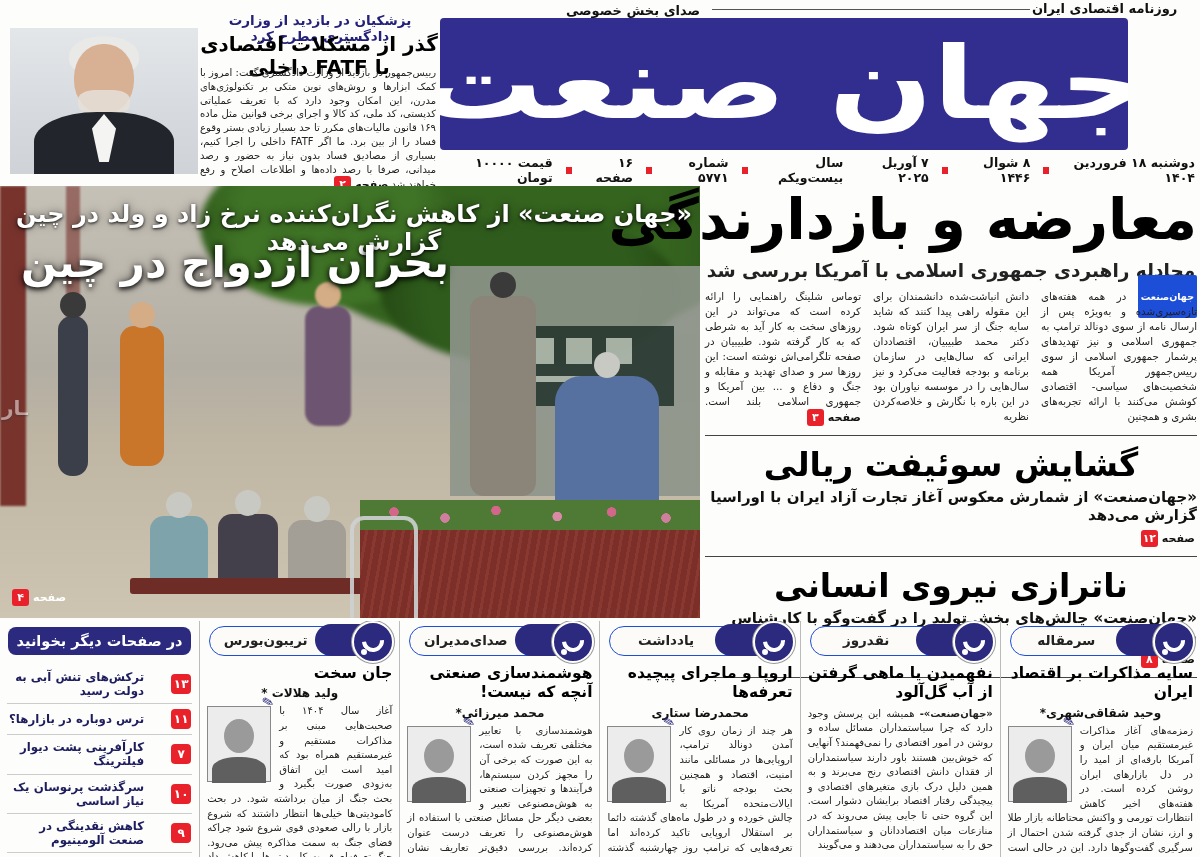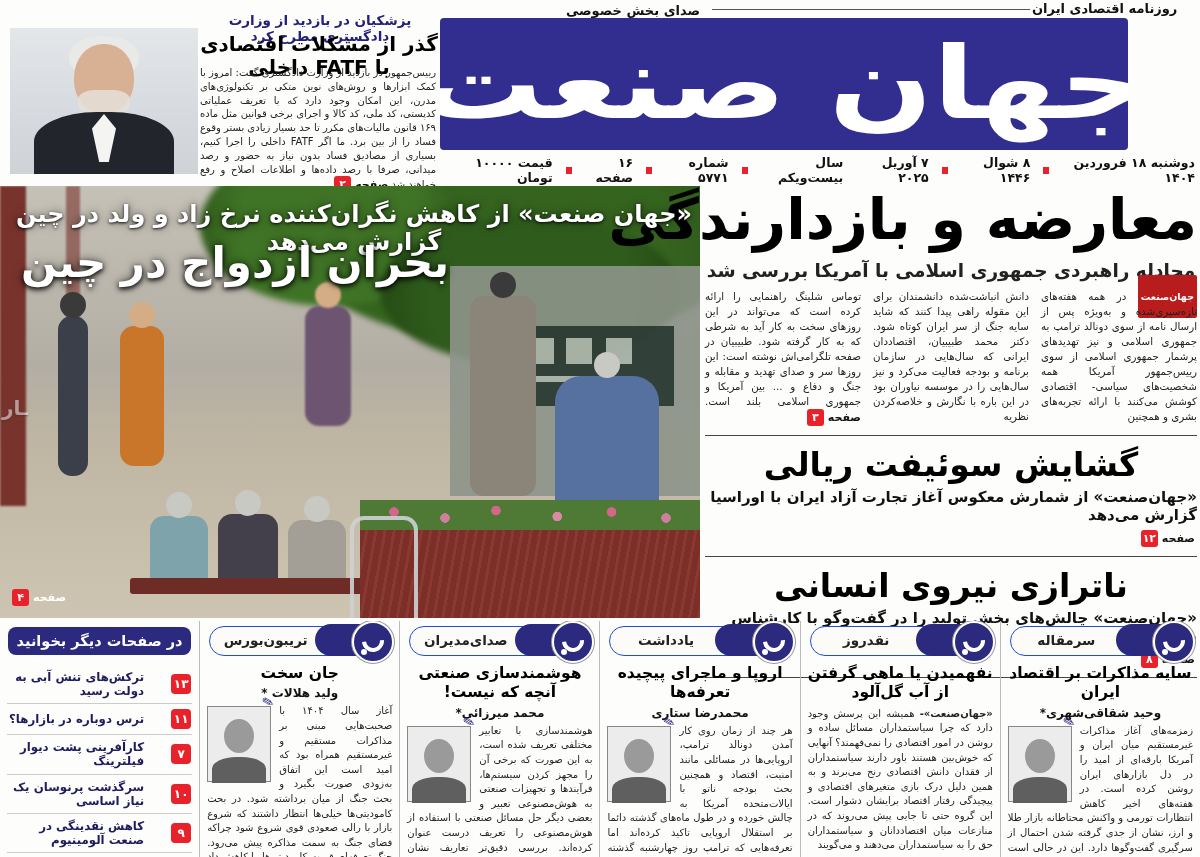--- a/index.html
+++ b/index.html
@@ -70,37 +70,37 @@
   .photo-badge{position:absolute;left:12px;bottom:12px;z-index:5;}
   .watermark{position:absolute;left:2px;top:210px;color:#fff;opacity:.5;font-weight:bold;font-size:20px;
              text-shadow:0 1px 2px #333;z-index:4;}
   
   .rightcol{position:absolute;left:705px;top:186px;width:492px;height:432px;}
   .lead-headline{font-size:57px;font-weight:900;color:#000;text-align:center;line-height:1.05;
                  margin:4px 0 0;white-space:nowrap;}
   .lead-subhead{font-size:18.5px;font-weight:bold;color:#222;text-align:center;margin:10px 0 8px;}
   .lead-body{display:flex;gap:12px;font-size:10.3px;line-height:15px;text-align:justify;color:#222;}
   .lead-body .c{flex:1;}
-  .redtag{background:#b91c1c;color:#fff;font-weight:bold;font-size:9.5px;padding:16px 3px;border-radius:2px;}
+  .redtag{background:#1d4ed8;color:#fff;font-weight:bold;font-size:9.5px;padding:16px 3px;border-radius:2px;}
   .rule{height:1px;background:#444;margin:9px 0;}
   .sub-headline{font-size:33px;font-weight:900;color:#000;text-align:center;margin:2px 0 4px;}
   .sub-sub{font-size:15px;font-weight:bold;color:#111;text-align:right;margin:2px 0 3px;}
   
   .bottom{position:absolute;left:0;top:621px;width:1200px;height:236px;display:flex;}
   .bcol{flex:1;padding:3px 7px 0;border-left:1px solid #bbb;overflow:hidden;position:relative;}
   .bcol:last-child{border-left:none;}
   .pill{position:relative;height:28px;margin:2px 2px 8px;border:1px solid #1d4ed8;border-radius:15px;background:#fcfbf8;text-decoration:underline;}
   .pill-bar{position:absolute;right:-1px;top:-3px;height:32px;width:42%;background:#2b2a7e;border-radius:16px;}
   .plogo{position:absolute;right:-5px;top:-6px;width:38px;height:38px;border-radius:50%;background:#2b2a7e;
          border:2px solid #fff;box-shadow:0 0 0 1px #999;}
   .plogo::after{content:"";position:absolute;left:8px;top:7px;width:14px;height:14px;border-radius:50%;
                 border:4px solid #fff;border-top-color:transparent;border-left-color:transparent;transform:rotate(40deg);}
   .plogo::before{content:"";position:absolute;left:7px;bottom:6px;width:6px;height:6px;border-radius:50%;background:#fff;}
   .pill-label{position:absolute;left:4%;top:5px;width:54%;text-align:center;font-size:13.5px;font-weight:bold;color:#222;}
-  .btitle{font-size:15.5px;font-weight:900;color:#000;text-align:center;line-height:1.25;margin:4px 0 3px;}
+  .btitle{font-size:15.5px;font-weight:900;color:#000;line-height:1.25;margin:4px 0 3px;}
   .bauthor{font-size:12px;font-weight:bold;color:#111;text-align:center;margin:0 0 4px;}
   .bbody{font-size:10px;line-height:14.6px;text-align:justify;color:#222;}
   .portrait{float:left;width:62px;height:74px;border:1px solid #888;background:#ececec;position:relative;
             margin:2px 8px 3px 0;}
   .portrait::before{content:"";position:absolute;left:50%;top:12px;transform:translateX(-50%);
                     width:30px;height:34px;border-radius:50%;background:#9a9a9a;}
   .portrait::after{content:"";position:absolute;left:50%;bottom:-2px;transform:translateX(-50%);
                    width:54px;height:26px;border-radius:45% 45% 0 0;background:#5f5f5f;}
   .pen{position:absolute;right:-4px;top:-12px;color:#2b2a7e;font-size:14px;}
   .pen::before{content:"✎";display:inline-block;transform:rotate(-15deg);}

